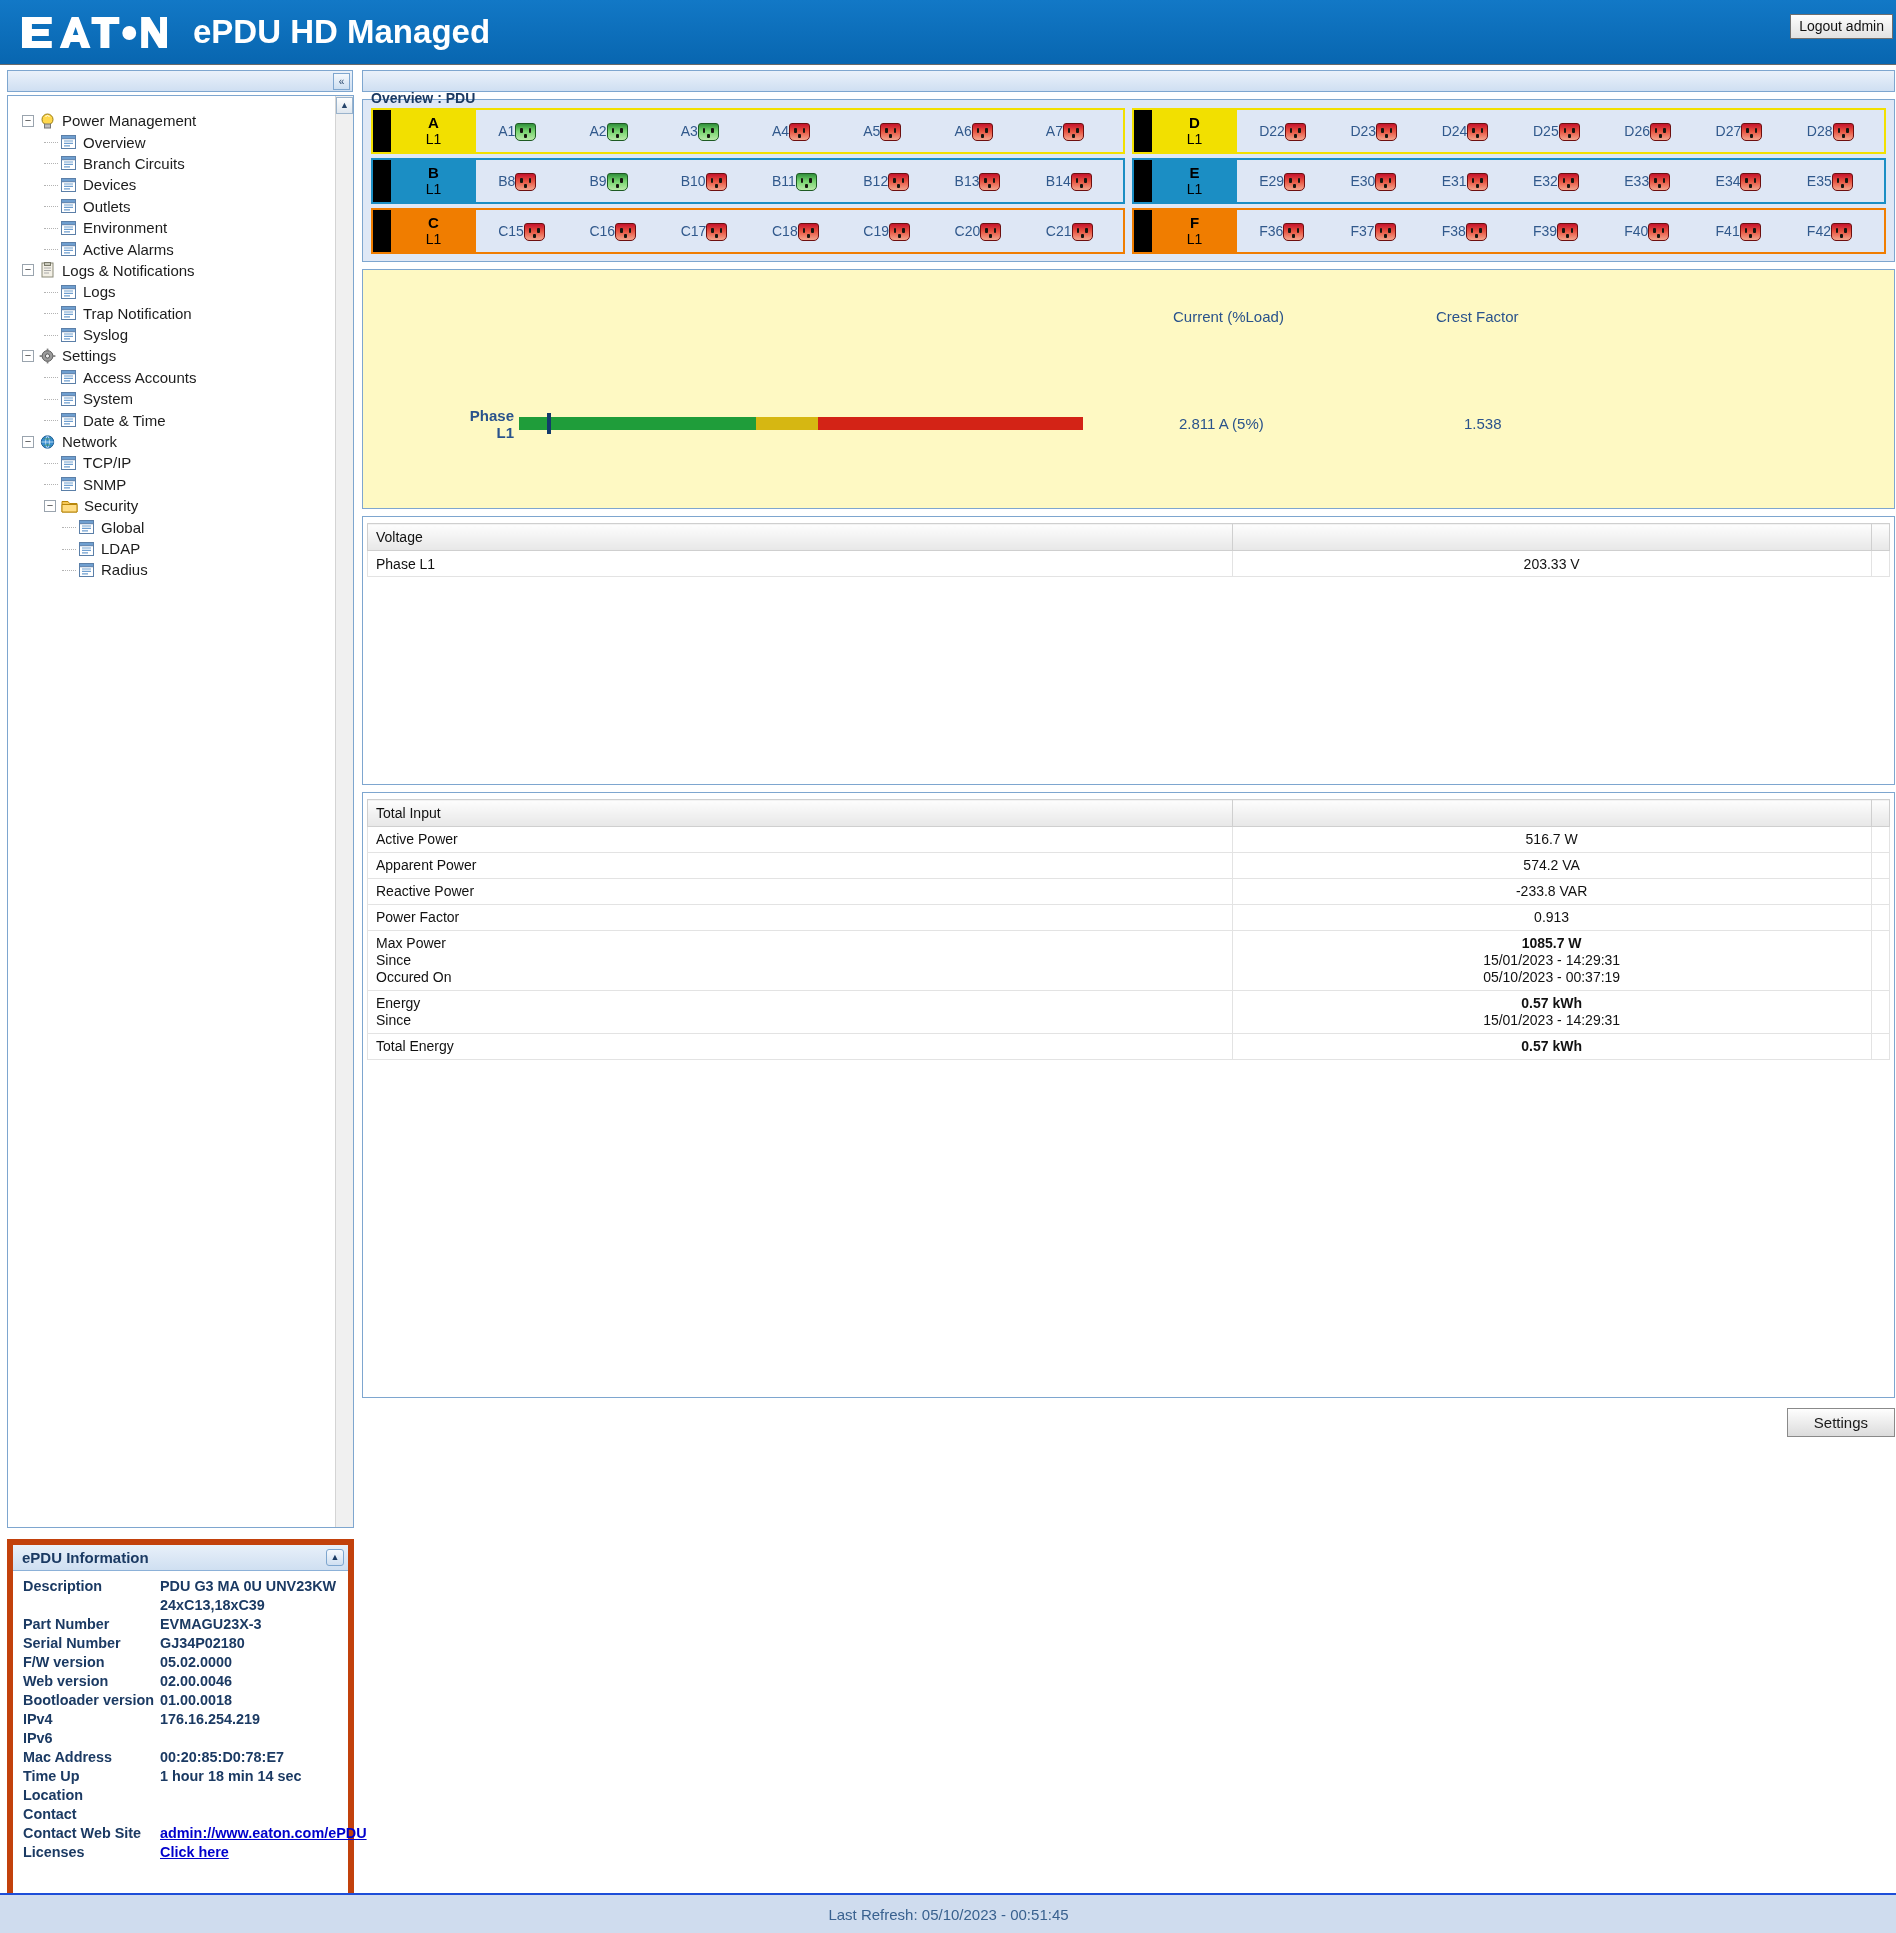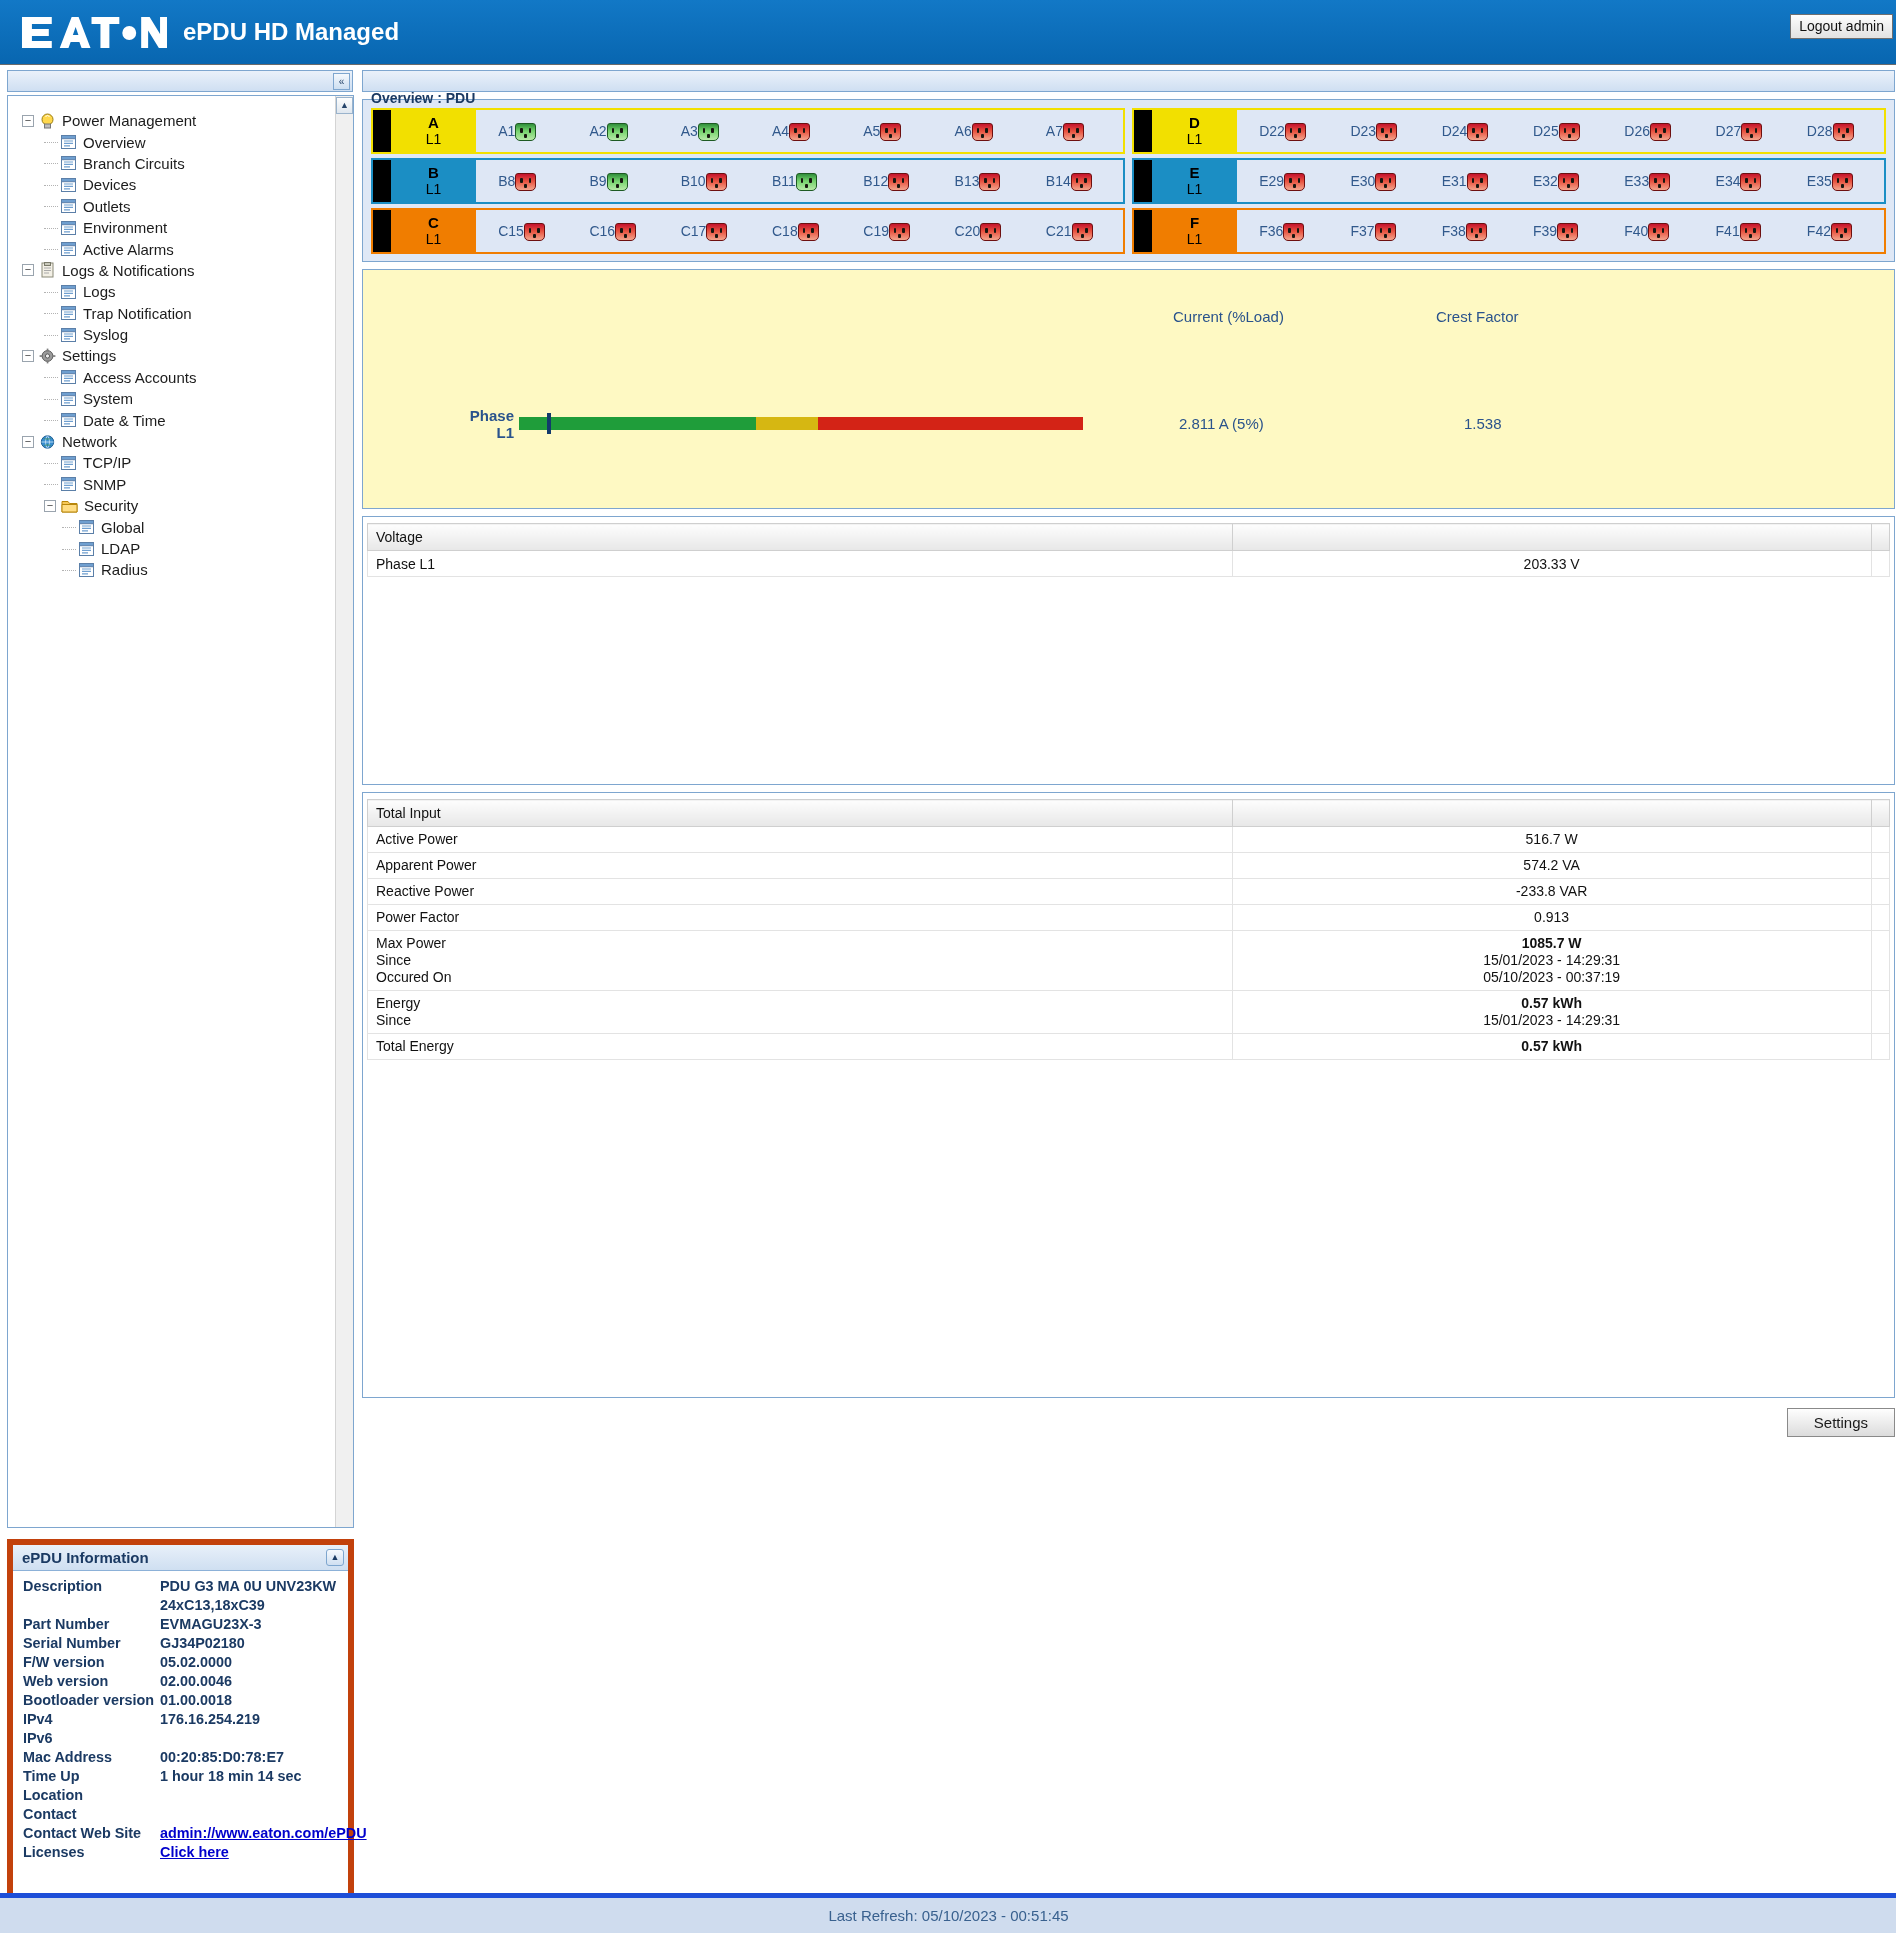--- a/index.html
+++ b/index.html
@@ -27,23 +27,23 @@
     font-size: 36px;
     font-weight: bold;
     letter-spacing: -1px;
     font-family: "DejaVu Sans", sans-serif;
     display: flex;
     align-items: center;
     line-height: 1;
   }
   .eaton-logo svg { display:block; }
   .app-title {
-    margin-left: 16px;
+    margin-left: 26px;
     color: #ffffff;
-    font-size: 24px;
+    font-size: 33px;
     font-weight: bold;
   }
   .logout-btn {
     position: absolute;
     right: 4px; top: 14px;
     background: linear-gradient(to bottom,#fdfdfd,#e2e2e2);
     border: 1px solid #6f6f6f;
     font-size: 14px;
     color: #111;
     padding: 3px 8px 4px 8px;
@@ -392,21 +392,21 @@
     padding: 5px 26px;
     cursor: pointer;
     font-family: "Liberation Sans", sans-serif;
   }
 
   .footer {
     position: absolute;
     left: 0; bottom: 0;
     width: 1897px; height: 40px;
     background: #cfdcee;
-    border-top: 5px solid #1d4ed8;
+    border-top: 2px solid #1d4ed8;
     display: flex; align-items: center; justify-content: center;
     font-size: 15px;
     color: #39618f;
   }
 </style>
 </head>
 <body>
 
 <div class="topbar">
   <div class="eaton-logo">

